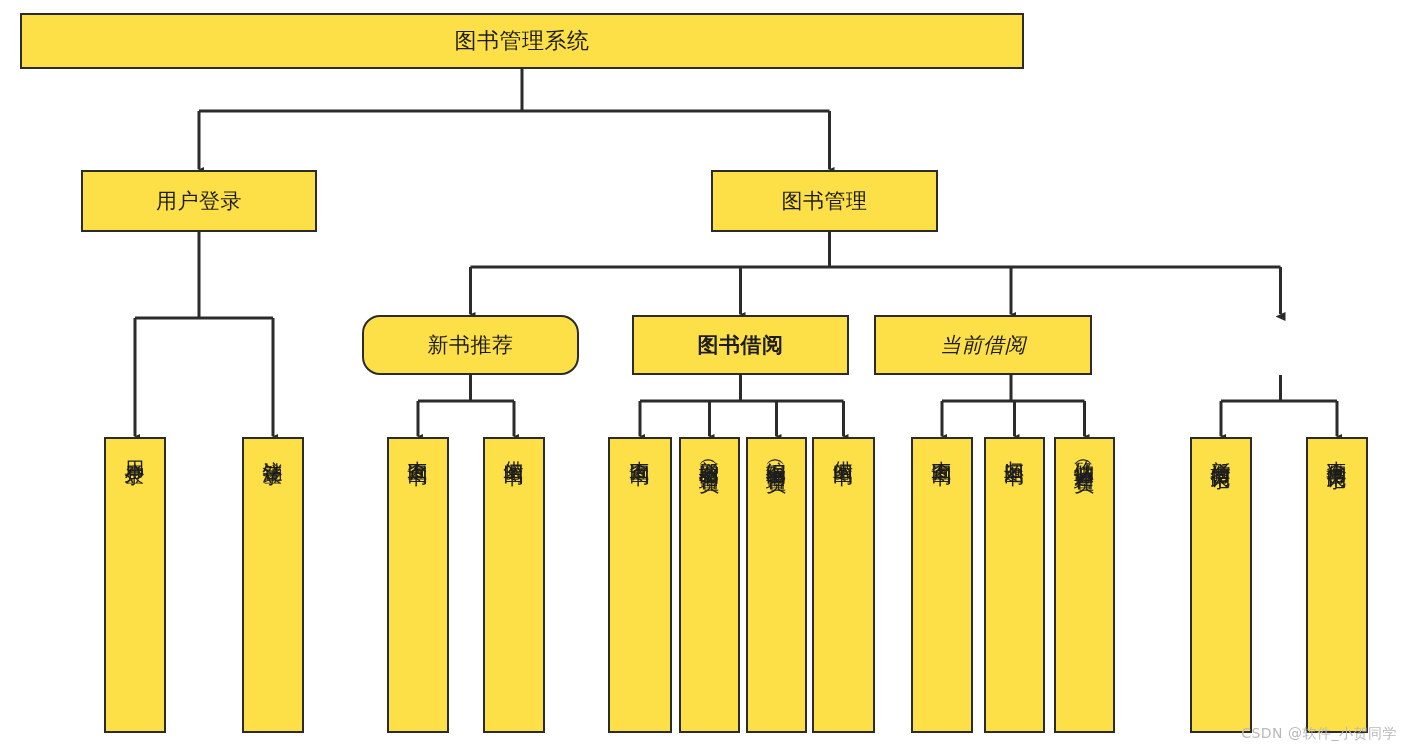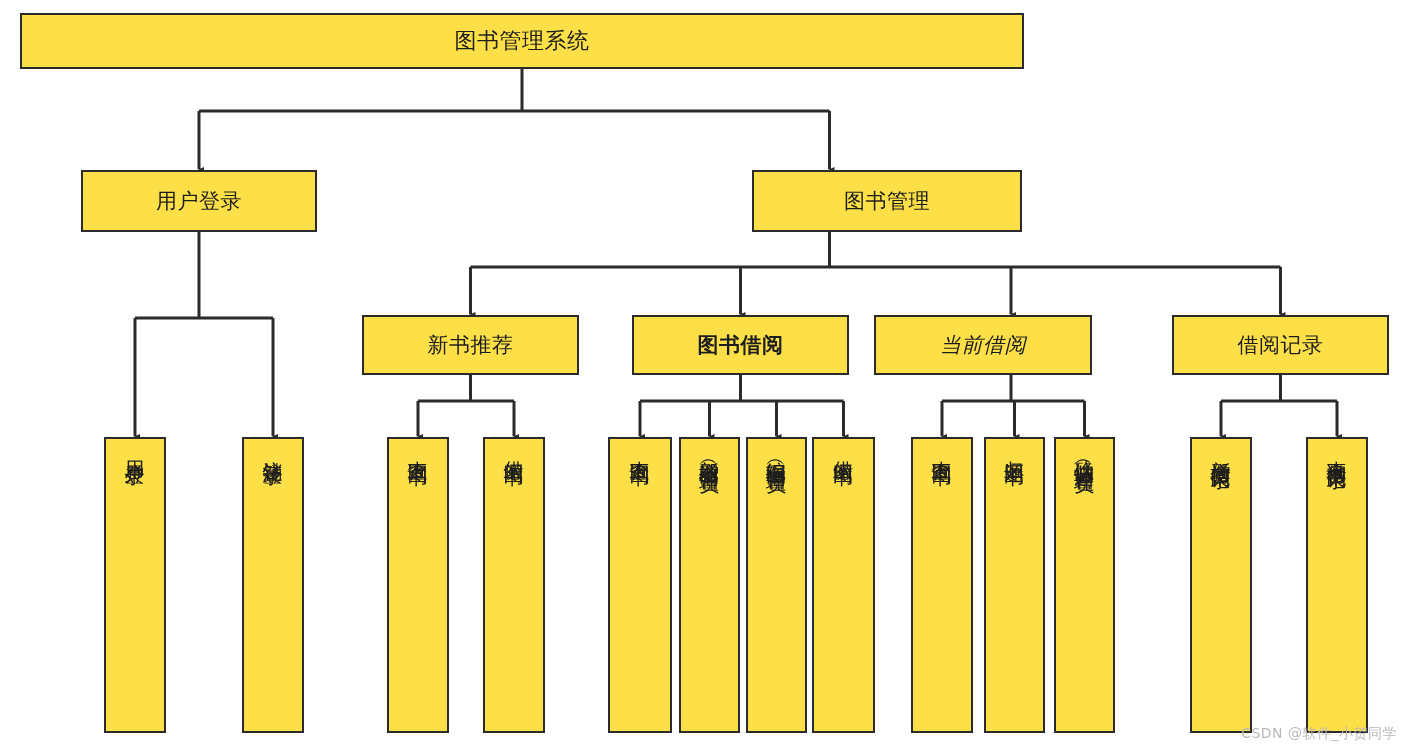--- a/index.html
+++ b/index.html
@@ -116,39 +116,36 @@
   </svg>
 
   <div class="node-box root" style="left: 20px; top: 13px; width: 1004px; height: 56px;">
     <span class="node-label">图书管理系统</span>
   </div>
 
   <div class="node-box" style="left: 81px; top: 170px; width: 236px; height: 62px;">
     <span class="node-label">用户登录</span>
   </div>
 
-  <div class="node-box" style="left: 711px; top: 170px; width: 270px; height: 62px; margin-left: 41px;">
+  <div class="node-box" style="left: 711px; top: 170px; width: 227px; height: 62px;">
     <span class="node-label">图书管理</span>
   </div>
 
-  <div class="node-box" style="left: 362px; top: 315px; width: 217px; height: 60px;">
+  <div class="node-box" style="left: 362px; top: 315px; width: 217px; height: 60px; border-radius: 18px;">
     <span class="node-label">新书推荐</span>
   </div>
 
   <div class="node-box" style="left: 632px; top: 315px; width: 217px; height: 60px; font-weight: bold;">
     <span class="node-label">图书借阅</span>
   </div>
 
   <div class="node-box" style="left: 874px; top: 315px; width: 218px; height: 60px; font-style: italic;">
     <span class="node-label">当前借阅</span>
   </div>
 
-  <div class="node-box" style="left: 1172px; top: 315px; width: 217px; height: 60px;">
-    <span class="node-label">借阅记录</span>
-  </div>
 
   <div id="leaf-layer">
       <div class="node-box vertical" style="left: 104px; top: 437px; width: 62px; height: 296px;">
         <span class="node-label">用户登录</span>
       </div>
       <div class="node-box vertical" style="left: 242px; top: 437px; width: 62px; height: 296px;">
         <span class="node-label">注销登录</span>
       </div>
       <div class="node-box vertical" style="left: 387px; top: 437px; width: 62px; height: 296px;">
         <span class="node-label">查询图书</span>

